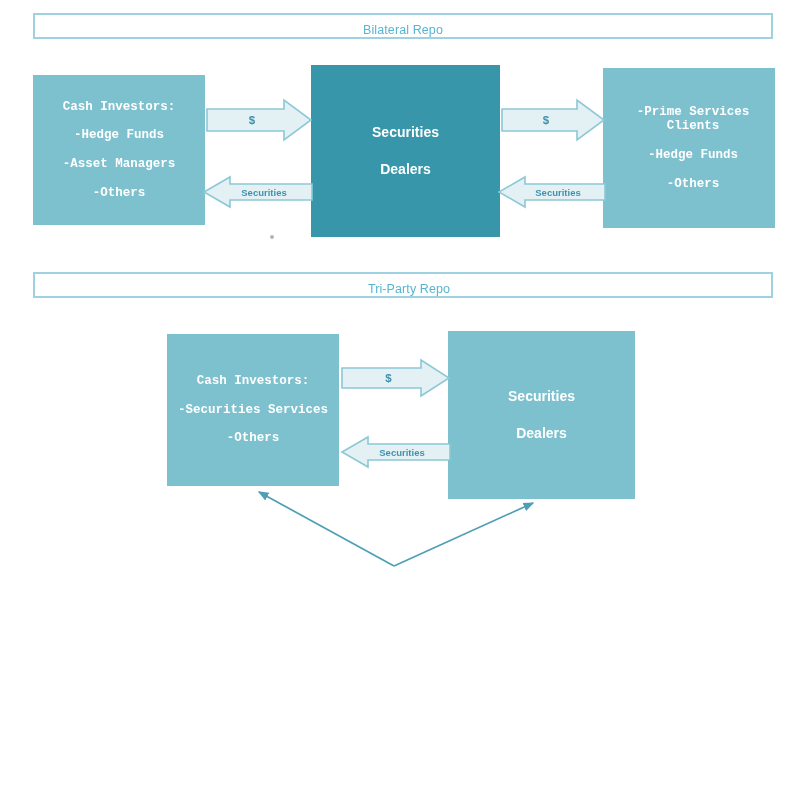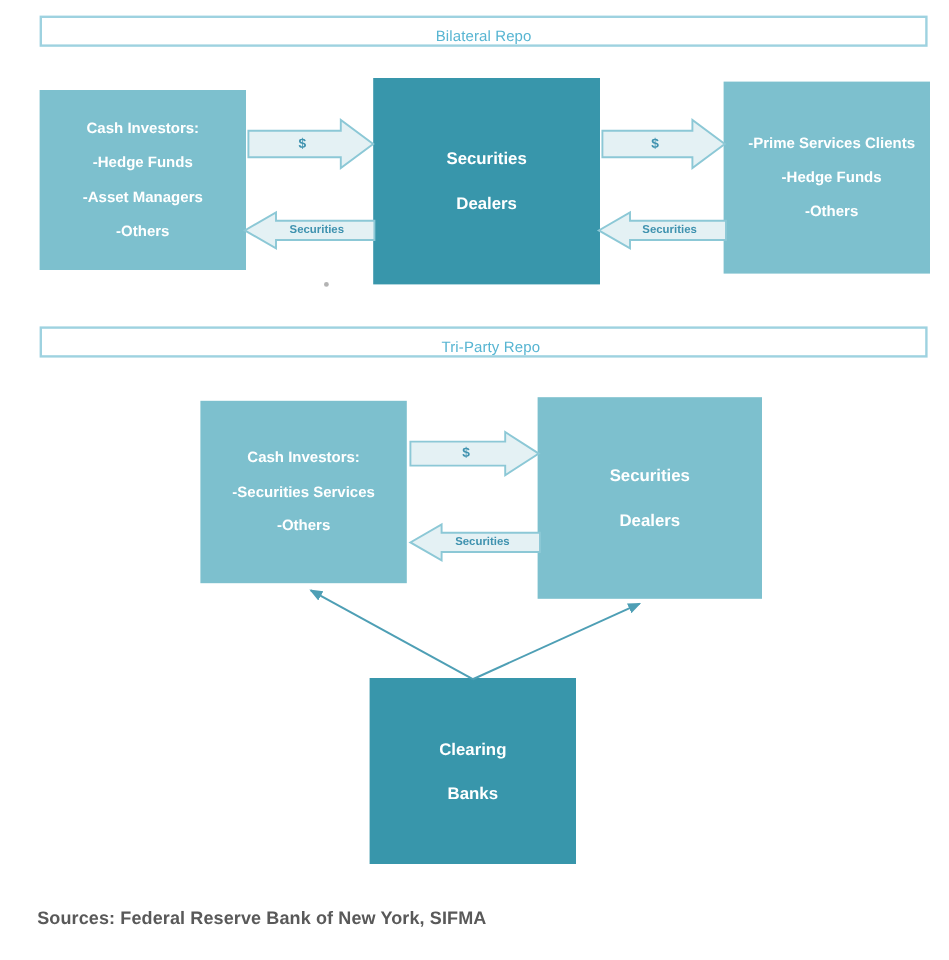--- a/index.html
+++ b/index.html
@@ -53,21 +53,21 @@
     font-weight: bold;
     padding: 4px 8px;
   }
   .entity-box.light { background: #7DC0CE; }
   .entity-box.dark  { background: #3896AB; }
 
   .entity-box .line {
     display: block;
     line-height: 1.18;
   }
-  .entity-box.investors .line { font-size: 12.5px; margin: 7px 0; }
+  .entity-box.investors .line { font-size: 12.5px; margin: 7px 0; font-family: Liberation Mono, monospace; }
   .entity-box.dealers   .line { font-size: 14px;   margin: 10px 0; }
   .entity-box.clearing  .line { font-size: 14px;   margin: 10px 0; }
 
   #box-cash-investors-bilateral { left: 33px;  top: 75px;  width: 172px; height: 150px; }
   #box-dealers-bilateral        { left: 311px; top: 65px;  width: 189px; height: 172px; }
   #box-prime-clients            { left: 603px; top: 68px;  width: 172px; height: 160px; padding-left: 16px; }
 
   #box-cash-investors-triparty  { left: 167px; top: 334px; width: 172px; height: 152px; }
   #box-dealers-triparty         { left: 448px; top: 331px; width: 187px; height: 168px; }
   #box-clearing-banks           { left: 308px; top: 565px; width: 172px; height: 155px; }
@@ -202,24 +202,20 @@
     <span class="line">Cash Investors:</span>
     <span class="line">-Securities Services</span>
     <span class="line">-Others</span>
   </div>
 
   <div class="entity-box light dealers" id="box-dealers-triparty">
     <span class="line">Securities</span>
     <span class="line">Dealers</span>
   </div>
 
-  <div class="entity-box dark clearing" id="box-clearing-banks">
-    <span class="line">Clearing</span>
-    <span class="line">Banks</span>
-  </div>
 
   <div class="block-arrow money" id="arrow-cash-to-dealer-tri">
     <svg viewBox="0 0 109 38" preserveAspectRatio="none">
       <polygon points="1,9 80,9 80,1 108,19 80,37 80,29 1,29" fill="#E4F1F4" stroke="#8CC8D6" stroke-width="1.6"></polygon>
     </svg>
     <span class="arrow-label">$</span>
   </div>
 
   <div class="block-arrow securities" id="arrow-dealer-to-cash-tri">
     <svg viewBox="0 0 110 32" preserveAspectRatio="none">
@@ -231,15 +227,14 @@
   <svg id="connectors" viewBox="0 0 791 800">
     <defs>
       <marker id="arrowhead" markerWidth="7" markerHeight="7" refX="5.6" refY="3" orient="auto" markerUnits="strokeWidth">
         <path d="M0,0.4 L6.4,3 L0,5.6 Z" fill="#4E9FB5"></path>
       </marker>
     </defs>
     <line x1="394" y1="566" x2="259" y2="492" stroke="#4E9FB5" stroke-width="1.7" marker-end="url(#arrowhead)"></line>
     <line x1="394" y1="566" x2="533" y2="503" stroke="#4E9FB5" stroke-width="1.7" marker-end="url(#arrowhead)"></line>
   </svg>
 
-  <div id="sources-note">Sources: Federal Reserve Bank of New York, SIFMA</div>
 
 </div>
 
 </body></html>

